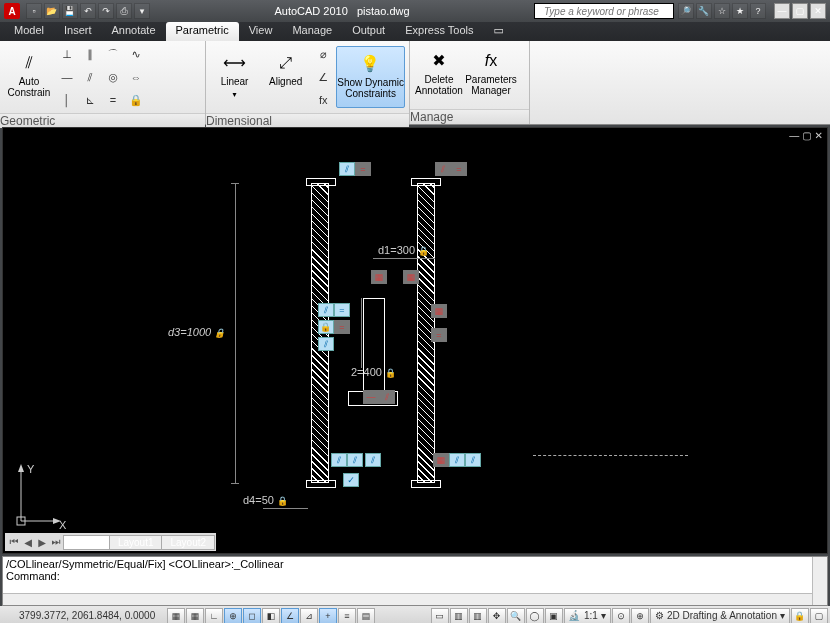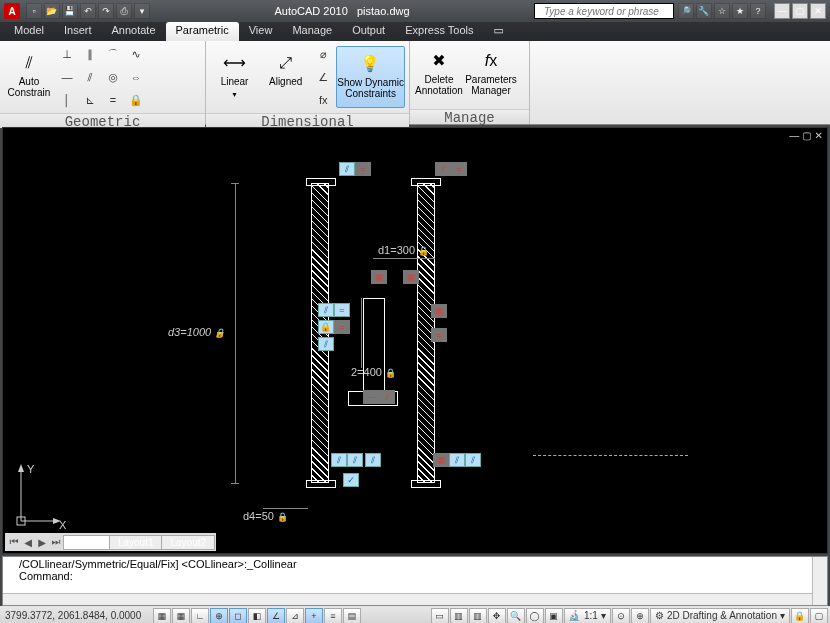--- a/index.html
+++ b/index.html
@@ -19,21 +19,21 @@
   
   .ribbon-tabs { height: 19px; background: linear-gradient(#2f3135,#26282b); display:flex; padding-left:4px; color:#ddd;}
   .ribbon-tab { padding: 2px 10px; font-size:11px; cursor:default;}
   .ribbon-tab.active { background: linear-gradient(#fff,#e8e8e8); color:#000; border-radius:3px 3px 0 0;}
   .ribbon-tab-ctrl { width:18px; text-align:center;}
   
   
   .ribbon { height: 84px; background: linear-gradient(#fafafa,#e4e4e4); display:flex; border-bottom:1px solid #888;}
   .panel { border-right:1px solid #bbb; display:flex; flex-direction:column; }
   .panel-body { flex:1; display:flex; align-items:center; padding:2px 4px; gap:2px;}
-  .panel-label { height:15px; background:linear-gradient(#eee,#ddd); text-align:center; font-size:14px; color:#555; border-top:1px solid #ccc; position:relative;font-family:Liberation Mono, monospace;}
+  .panel-label { height:15px; background:linear-gradient(#eee,#ddd); font-size:12px; color:#555; border-top:1px solid #ccc; position:relative;}
   .big-btn { width:50px; height:62px; display:flex; flex-direction:column; align-items:center; justify-content:flex-start; padding-top:4px; gap:2px; text-align:center; font-size:10px; line-height:11px; border-radius:2px;}
   .big-btn.selected { background: linear-gradient(#d0e8ff,#a8cff5); border:1px solid #5b9bd5;}
   .big-btn .ico { width:24px; height:24px; display:flex; align-items:center; justify-content:center; font-size:16px;}
   .small-btn-grid { display:grid; grid-template-columns: repeat(4, 22px); grid-auto-rows:22px; gap:1px;}
   .small-btn { width:22px; height:22px; border:1px solid transparent; display:flex;align-items:center;justify-content:center;font-size:11px;color:#333;}
   .chk-row { display:flex; flex-direction:column; gap:1px; margin-left:4px;}
   .chk-item { display:flex; align-items:center; gap:2px; font-size:10px;}
   .chk-item input{width:11px;height:11px;}
   
   
@@ -53,27 +53,27 @@
   .cb-blue { background:#b8dff5; color:#0066aa; border:1px solid #6aa;}
   .cb-gray { background:#777; color:#c44;}
   .cb-red { color:#c33;}
   
   .layout-tabs { position:absolute; left:2px; bottom:2px; height:18px; display:flex; align-items:center; background:#ddd; padding:0 2px; font-size:10px; }
   .layout-tabs .navbtn{width:14px;text-align:center;color:#555;}
   .layout-tabs .ltab{padding:1px 8px; background:#eee; border:1px solid #aaa; margin-right:-1px;}
   .layout-tabs .ltab.active{background:#fff;font-weight:bold;}
   
   
-  .cmd-window { height: 50px; background:#fff; border:1px solid #888; margin:0 2px; font-family:"Consolas","Courier New",monospace; font-size:11px; padding:1px 16px; line-height:12px; position:relative; overflow:hidden;}
+  .cmd-window { height: 50px; background:#fff; border:1px solid #888; margin:0 2px; font-family:"Consolas","Courier New",monospace; font-size:11px; padding:1px 3px; line-height:12px; position:relative; overflow:hidden;}
   .cmd-scrolls{position:absolute;right:0;top:0;bottom:0;width:15px;background:#eee;border-left:1px solid #bbb;}
   .cmd-scrolls-h{position:absolute;left:0;right:15px;bottom:0;height:12px;background:#eee;border-top:1px solid #bbb;}
   
   
   .statusbar { height: 19px; background: linear-gradient(#e8e8e8,#d4d4d4); display:flex; align-items:center; font-size:10px; color:#333; padding:0 2px; gap:1px;}
-  .statusbar .coords{width:150px; padding-left:3px;}
+  .statusbar .coords{width:150px; padding-left:3px;margin-left:14px;}
   .statusbar .sbtn{ width:18px;height:16px; border:1px solid #aaa; background:linear-gradient(#fff,#ddd); display:flex;align-items:center;justify-content:center; font-size:9px;}
   .statusbar .sbtn.active{background:linear-gradient(#cfe6ff,#a3c9ef); border-color:#5b9bd5;}
   .statusbar .spacer{flex:1;}
   .statusbar .wslabel{padding:0 4px; border:1px solid #aaa; background:linear-gradient(#fff,#ddd);display:flex;align-items:center;gap:3px;height:16px;}
 </style>
 </head>
 <body>
 
 <div class="titlebar">
   <div class="app-icon">A</div>
@@ -210,21 +210,21 @@
   <div class="dim-line" style="left:228px; top:355px; width:8px; height:1px;"></div>
   <div class="dim-text" style="left:165px; top:198px;font-style:italic;"><span>d3=1000</span> <span class="lockico">🔒</span></div>
 
   <div class="dim-line" style="left:370px; top:130px; width:62px; height:1px;"></div>
   <div class="dim-text" style="left:375px; top:116px;"><span>d1=300</span> <span class="lockico">🔒</span></div>
 
   <div class="dim-line" style="left:358px; top:170px; width:1px; height:70px;"></div>
   <div class="dim-text" style="left:348px; top:238px;"><span>2=400</span> <span class="lockico">🔒</span></div>
 
   <div class="dim-line" style="left:260px; top:380px; width:45px; height:1px;"></div>
-  <div class="dim-text" style="left:240px; top:382px;"><span>d4=50</span> <span class="lockico">🔒</span></div>
+  <div class="dim-text" style="left:240px; top:366px;"><span>d4=50</span> <span class="lockico">🔒</span></div>
 
   <div class="constraint-badge" style="left:336px; top:34px;">
       <span class="cb-blue">⫽</span>
       <span class="cb-gray cb-red">=</span>
     </div>
   <div class="constraint-badge" style="left:432px; top:34px;">
       <span class="cb-gray">⫽</span>
       <span class="cb-gray cb-red">=</span>
     </div>
   <div class="constraint-badge" style="left:368px; top:142px;">

